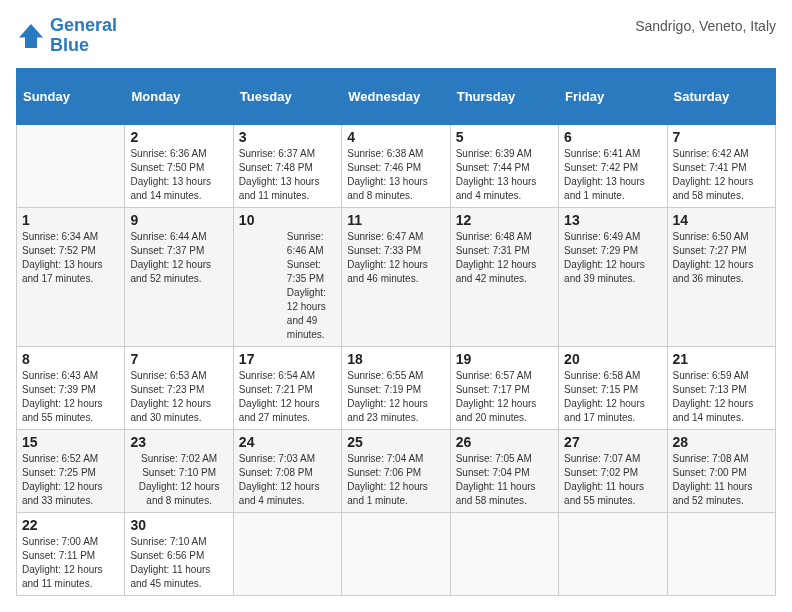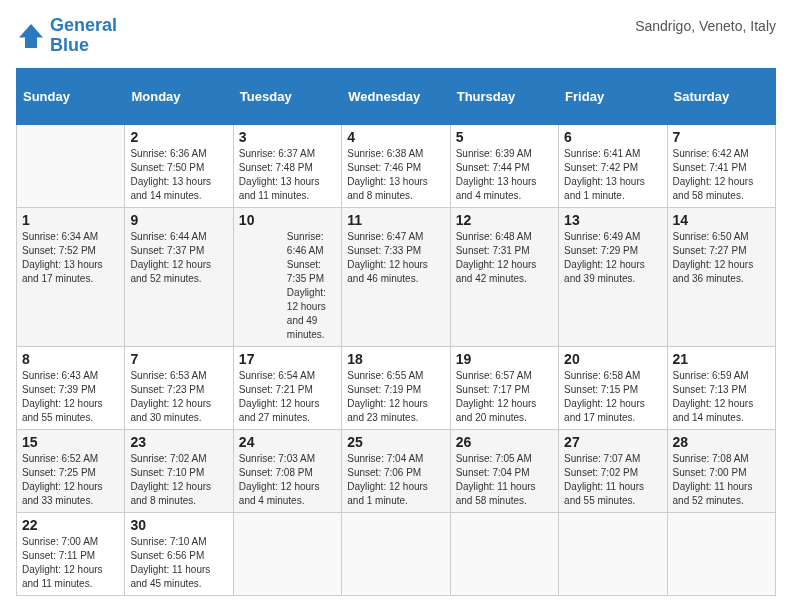--- a/index.html
+++ b/index.html
@@ -269,21 +269,21 @@
       <tr>
         <td>
           <span class="day-num">15</span>
           <div class="cell-text" style="white-space: pre-line;">Sunrise: 6:52 AM
 Sunset: 7:25 PM
 Daylight: 12 hours
 and 33 minutes.</div>
         </td>
         <td>
           <span class="day-num">23</span>
-          <div class="cell-text" style="white-space: pre-line;">Sunrise: 7:02 AM
+          <div class="cell-text" style="white-space: pre-line; text-align: center;">Sunrise: 7:02 AM
 Sunset: 7:10 PM
 Daylight: 12 hours
 and 8 minutes.</div>
         </td>
         <td>
           <span class="day-num">24</span>
           <div class="cell-text" style="white-space: pre-line;">Sunrise: 7:03 AM
 Sunset: 7:08 PM
 Daylight: 12 hours
 and 4 minutes.</div>

